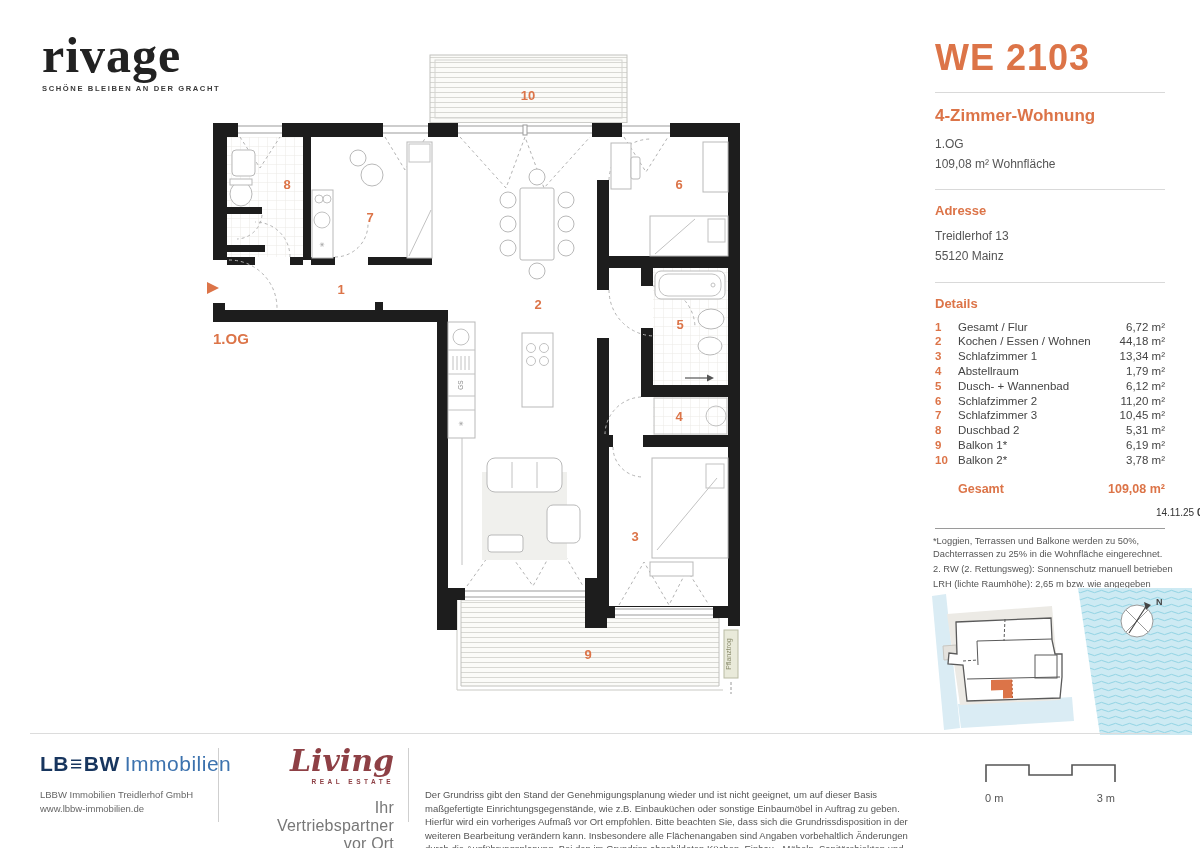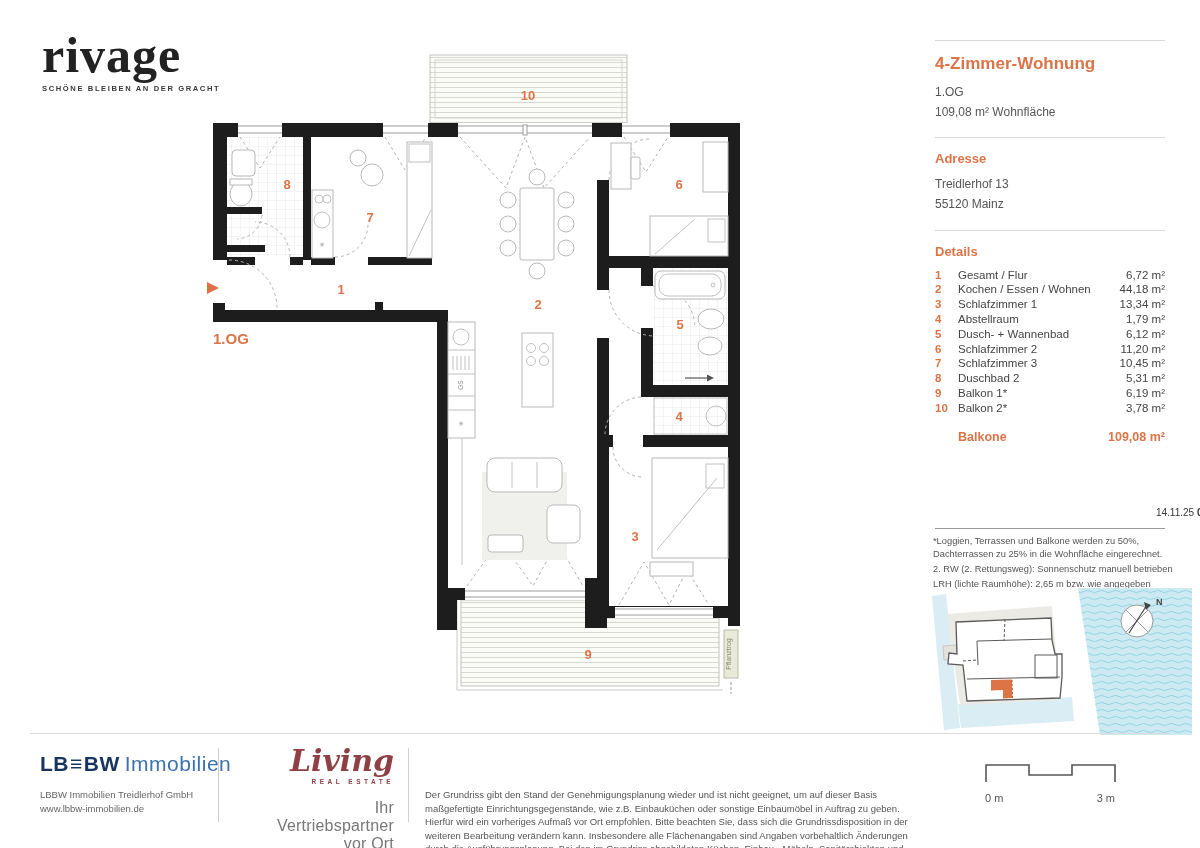--- a/index.html
+++ b/index.html
@@ -65,20 +65,21 @@
 </style>
 </head>
 <body>
 
 <div class="abs" style="left:42px;top:30px;">
   <div class="brand-name">rivage</div>
   <div class="brand-tagline">SCHÖNE BLEIBEN AN DER GRACHT</div>
 </div>
 
 <div class="sidebar">
+  <div class="unit-id">WE 2103</div>
   <hr class="sb-hr">
   <div class="sb-type">4-Zimmer-Wohnung</div>
   <div class="sb-line sb-first">1.OG</div>
   <div class="sb-line">109,08 m² Wohnfläche</div>
   <hr class="sb-hr" style="margin-top:15px;">
   <div class="sb-head">Adresse</div>
   <div class="sb-line sb-first">Treidlerhof 13</div>
   <div class="sb-line">55120 Mainz</div>
   <hr class="sb-hr" style="margin-top:16px;">
   <div class="sb-head">Details</div>
@@ -128,21 +129,21 @@
         <span class="nm">Balkon 1*</span>
         <span class="ar">6,19 m²</span>
       </div>
     <div class="row">
         <span class="no">10</span>
         <span class="nm">Balkon 2*</span>
         <span class="ar">3,78 m²</span>
       </div>
   </div>
   <div class="total">
-    <span class="nm">Balkone</span>
+    <span class="nm">Gesamt</span>
     <span>109,08 m²</span>
   </div>
 </div>
 
 <div class="revision">
   <span>14.11.25</span>
   <b>01</b>
 </div>
 <div class="rev-hr"></div>
 

